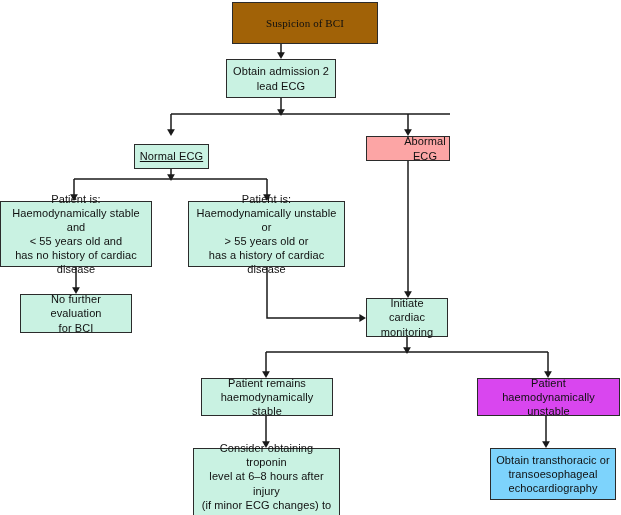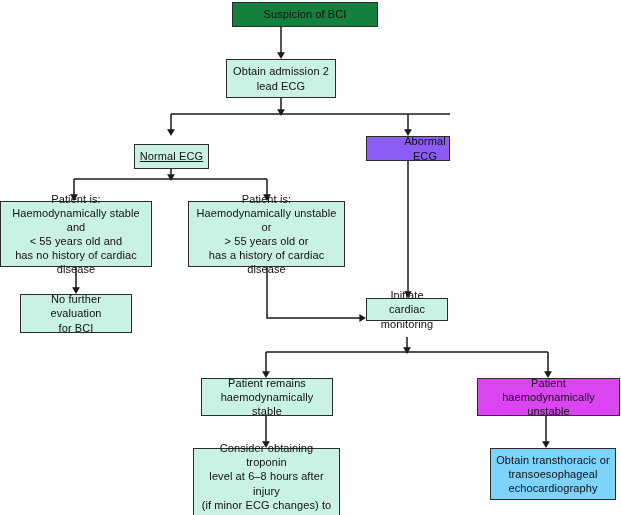--- a/index.html
+++ b/index.html
@@ -65,36 +65,36 @@
         <path d="M408,161 L408,296" fill="none" stroke="#1a1a1a" stroke-width="1.5" marker-end="url(#arrowhead)"></path>
         <path d="M407,337 L407,352" fill="none" stroke="#1a1a1a" stroke-width="1.5" marker-end="url(#arrowhead)"></path>
         <path d="M266,352 L548,352" fill="none" stroke="#1a1a1a" stroke-width="1.5"></path>
         <path d="M266,352 L266,376" fill="none" stroke="#1a1a1a" stroke-width="1.5" marker-end="url(#arrowhead)"></path>
         <path d="M548,352 L548,376" fill="none" stroke="#1a1a1a" stroke-width="1.5" marker-end="url(#arrowhead)"></path>
         <path d="M266,416 L266,446" fill="none" stroke="#1a1a1a" stroke-width="1.5" marker-end="url(#arrowhead)"></path>
         <path d="M546,416 L546,446" fill="none" stroke="#1a1a1a" stroke-width="1.5" marker-end="url(#arrowhead)"></path>
       </g>
   </svg>
   <div id="node-layer">
-      <div class="node" style="left: 232px; top: 2px; width: 146px; height: 25px; background: #15803d; border-color: rgb(43, 43, 43); color: rgb(16, 16, 16);">Suspicion of BCI</div>
+      <div class="node" style="left: 232px; top: 2px; width: 146px; height: 42px; background: #a16207; border-color: rgb(43, 43, 43); color: rgb(16, 16, 16); font-family: Liberation Serif, serif;">Suspicion of BCI</div>
       <div class="node" style="left: 226px; top: 59px; width: 110px; height: 39px; background: rgb(201, 242, 226); border-color: rgb(43, 43, 43); color: rgb(16, 16, 16);">Obtain admission 2
 lead ECG</div>
       <div class="node" style="left: 134px; top: 144px; width: 75px; height: 25px; background: rgb(201, 242, 226); border-color: rgb(43, 43, 43); color: rgb(16, 16, 16); text-decoration: underline;">Normal ECG</div>
-      <div class="node" style="left: 366px; top: 136px; width: 84px; height: 25px; background: #8b5cf6; border-color: rgb(43, 43, 43); color: rgb(16, 16, 16); padding-left: 38px;">Abormal ECG</div>
+      <div class="node" style="left: 366px; top: 136px; width: 84px; height: 25px; background: #fca5a5; border-color: rgb(43, 43, 43); color: rgb(16, 16, 16); padding-left: 38px;">Abormal ECG</div>
       <div class="node" style="left: 0px; top: 201px; width: 152px; height: 66px; background: rgb(201, 242, 226); border-color: rgb(43, 43, 43); color: rgb(16, 16, 16);">Patient is:
 Haemodynamically stable and
 &lt; 55 years old and
 has no history of cardiac disease</div>
       <div class="node" style="left: 188px; top: 201px; width: 157px; height: 66px; background: rgb(201, 242, 226); border-color: rgb(43, 43, 43); color: rgb(16, 16, 16);">Patient is:
 Haemodynamically unstable or
 &gt; 55 years old or
 has a history of cardiac disease</div>
       <div class="node" style="left: 20px; top: 294px; width: 112px; height: 39px; background: rgb(201, 242, 226); border-color: rgb(43, 43, 43); color: rgb(16, 16, 16);">No further evaluation
 for BCI</div>
-      <div class="node" style="left: 366px; top: 298px; width: 82px; height: 23px; background: rgb(201, 242, 226); border-color: rgb(43, 43, 43); color: rgb(16, 16, 16);">Initiate cardiac
+      <div class="node" style="left: 366px; top: 298px; width: 82px; height: 39px; background: rgb(201, 242, 226); border-color: rgb(43, 43, 43); color: rgb(16, 16, 16);">Initiate cardiac
 monitoring</div>
       <div class="node" style="left: 201px; top: 378px; width: 132px; height: 38px; background: rgb(201, 242, 226); border-color: rgb(43, 43, 43); color: rgb(16, 16, 16);">Patient remains
 haemodynamically stable</div>
       <div class="node" style="left: 477px; top: 378px; width: 143px; height: 38px; background: #d946ef; border-color: rgb(43, 43, 43); color: rgb(16, 16, 16);">Patient
 haemodynamically unstable</div>
       <div class="node" style="left: 193px; top: 448px; width: 147px; height: 71px; background: rgb(201, 242, 226); border-color: rgb(43, 43, 43); color: rgb(16, 16, 16);">Consider obtaining troponin
 level at 6–8 hours after injury
 (if minor ECG changes) to
 exclude significant BCI</div>
       <div class="node" style="left: 490px; top: 448px; width: 126px; height: 52px; background: #7dd3fc; border-color: rgb(43, 43, 43); color: rgb(16, 16, 16);">Obtain transthoracic or

